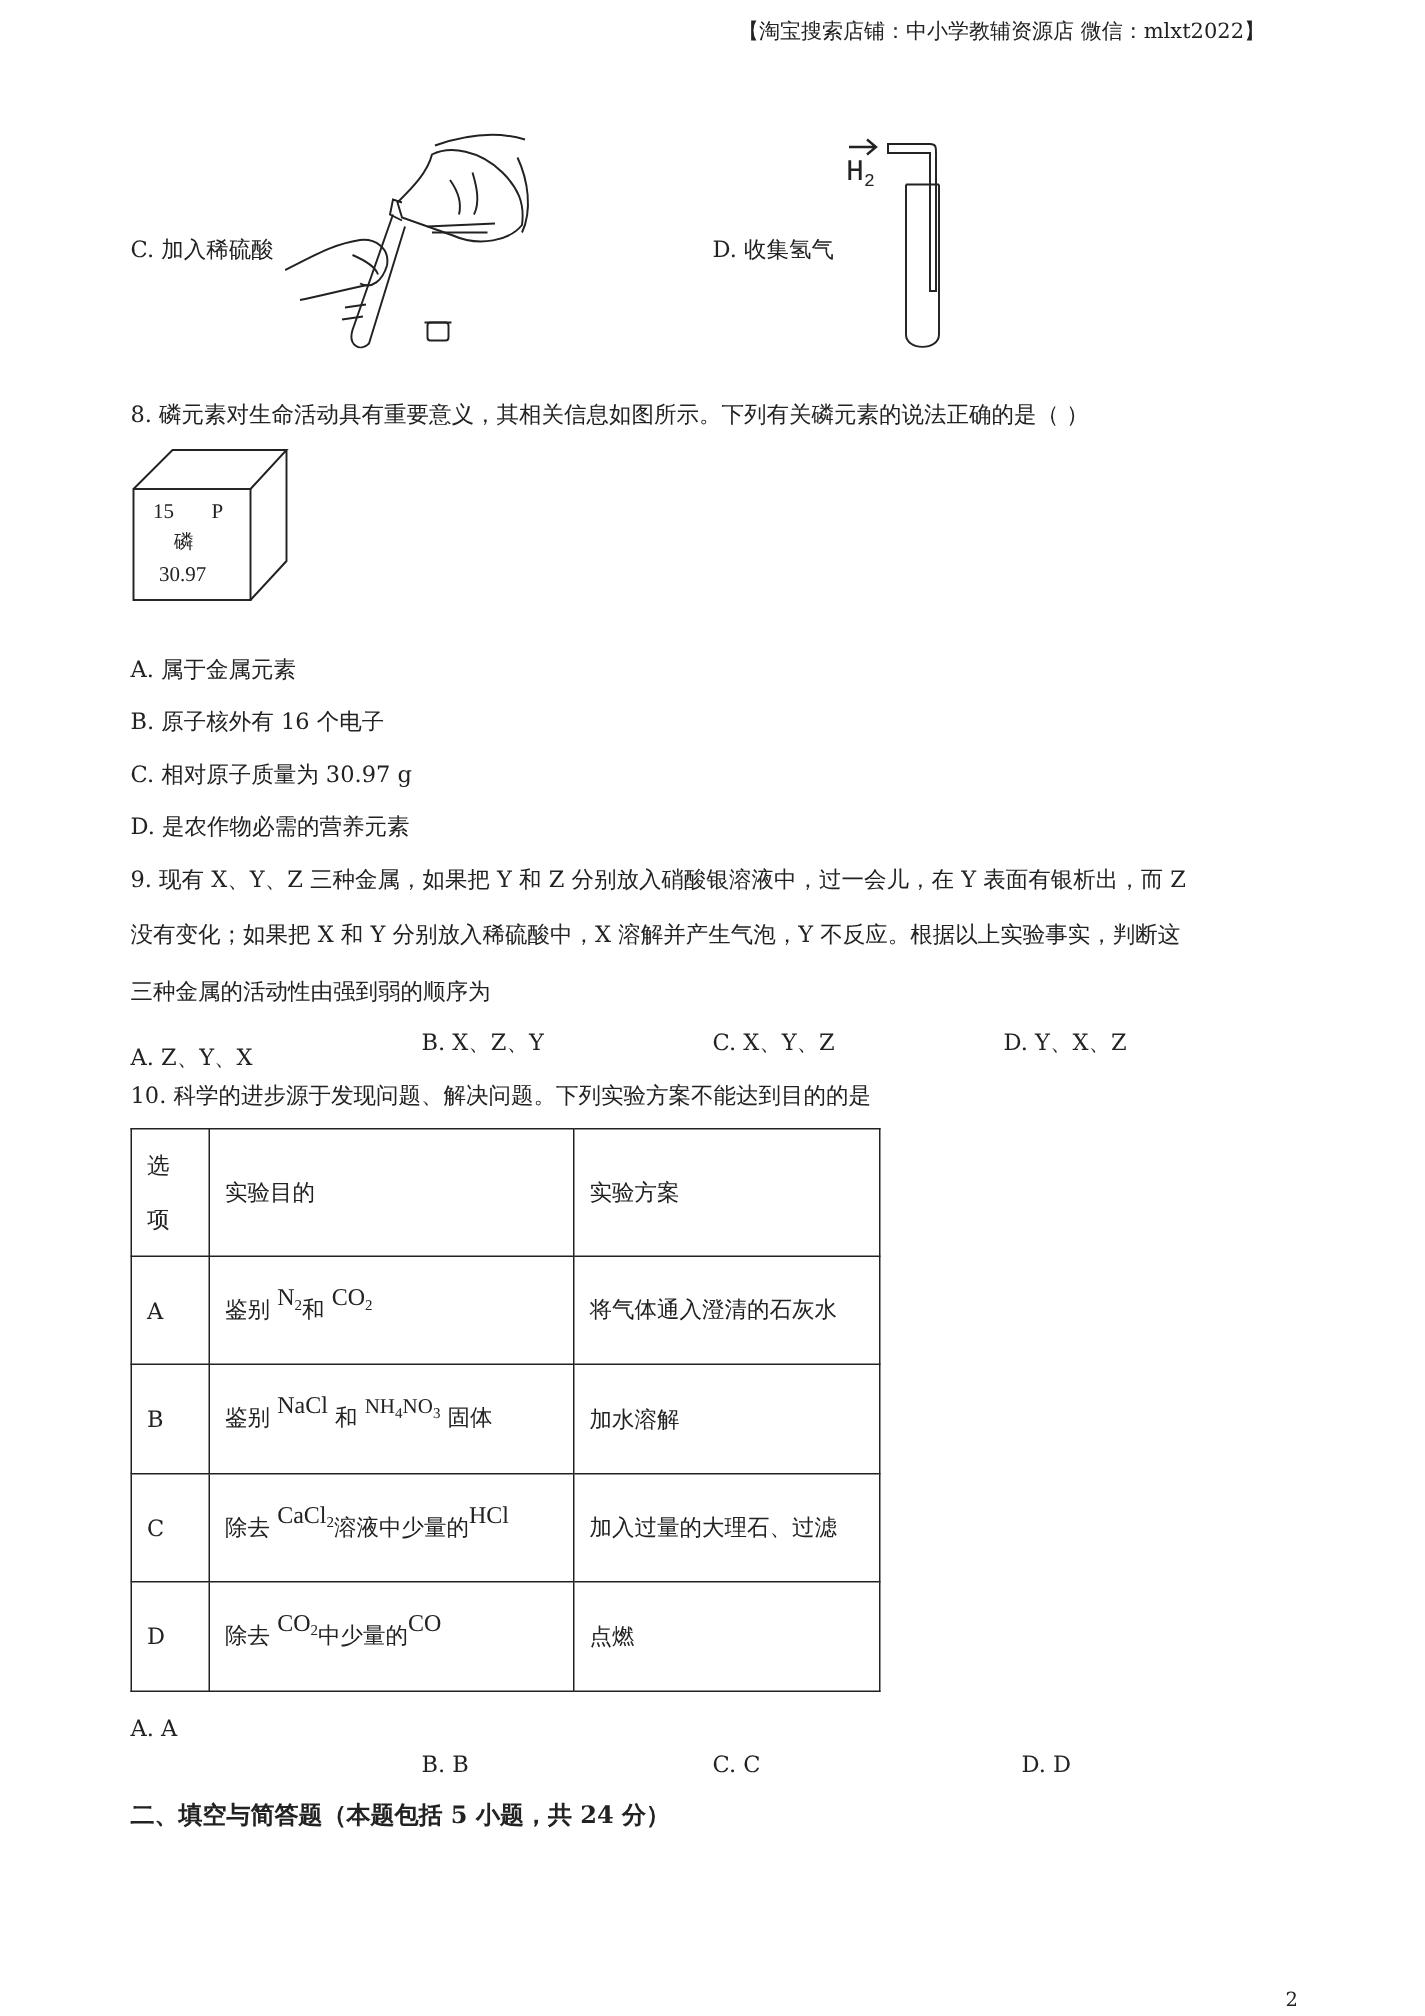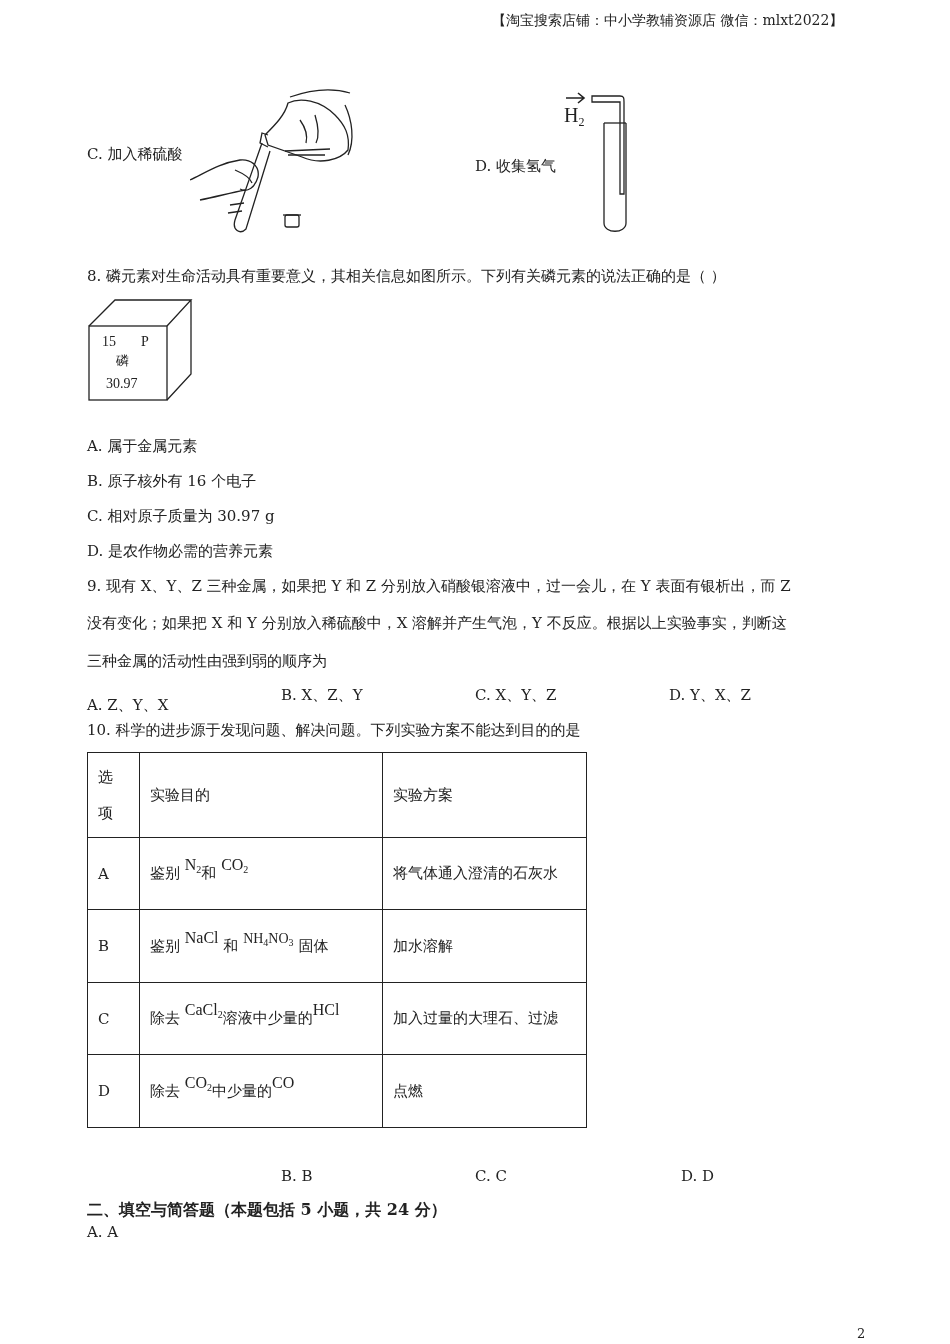--- a/index.html
+++ b/index.html
@@ -13,42 +13,42 @@
   table.exp { position:absolute; left:87px; top:752px; border-collapse:collapse; }
   table.exp td { border:1.5px solid #222; vertical-align:middle; font-size:15px; padding:0 0 0 10px; }
   .pagenum { left:857px; top:1326px; font-size:13px; }
   .h2 { font-weight:bold; font-size:16px; }
 </style>
 </head>
 <body>
 
 <div class="abs header">【淘宝搜索店铺：中小学教辅资源店  微信：mlxt2022】</div>
 
-<div class="abs txt" style="left:87px;top:144px;">C. 加入稀硫酸</div>
+<div class="abs txt" style="left:87px;top:156px;">C. 加入稀硫酸</div>
 <svg class="abs" style="left:190px;top:85px;" width="170" height="150">
   <g fill="none" stroke="#222" stroke-width="1.3">
     <path d="M100 12 C120 5 140 2 160 8"></path>
     <path d="M98 18 C110 12 130 15 145 30 C155 40 160 50 158 65 C150 75 130 80 112 72 L78 60 L75 50 C85 40 95 30 98 18Z"></path>
     <path d="M78 50 L72 48 L70 58 L78 62"></path>
     <path d="M110 35 C115 42 118 50 116 58"></path>
     <path d="M125 30 C128 40 130 50 126 58"></path>
     <path d="M95 66 L140 64 M98 70 L135 70"></path>
     <path d="M155 20 C162 35 165 55 158 70"></path>
     <path d="M72 58 L45 135 C42 145 50 150 56 144 L80 66"></path>
     <path d="M40 120 L54 118 M38 128 L52 126"></path>
     <path d="M0 95 C15 88 30 78 50 75 C60 74 70 80 68 92 C65 102 58 108 50 104"></path>
     <path d="M10 115 C25 112 40 108 55 105"></path>
     <path d="M45 85 C52 88 60 92 62 98"></path>
     <rect x="95" y="130" width="14" height="12" rx="2"></rect>
     <path d="M93 130 L111 130"></path>
   </g>
 </svg>
 
 <div class="abs txt" style="left:475px;top:156px;"><span>D. 收集氢气</span></div>
-<div class="abs" style="left:564px;top:104px;font-family:Liberation Serif, serif;font-size:20px;"><span>H</span><span style="font-size:12px;vertical-align:-4px;">2</span></div>
+<div class="abs" style="left:564px;top:104px;font-family:Liberation Mono, monospace;font-size:20px;"><span>H</span><span style="font-size:12px;vertical-align:-4px;">2</span></div>
 <svg class="abs" style="left:562px;top:88px;" width="80" height="150">
   <g fill="none" stroke="#222" stroke-width="1.3">
     <path d="M4 10 L22 10 M16 5 L22 10 L16 15" stroke-width="1.6"></path>
     <path d="M30 8 L58 8 C62 8 62 10 62 14 L62 106 L58 106 L58 14 L30 14 Z"></path>
     <path d="M42 35 L42 135 C42 146 64 146 64 135 L64 35"></path>
     <path d="M42 35 L64 35"></path>
   </g>
 </svg>
 
 <div class="abs txt" style="left:87px;top:266px;">8. 磷元素对生命活动具有重要意义，其相关信息如图所示。下列有关磷元素的说法正确的是（  ）</div>
@@ -117,20 +117,20 @@
     <td>D</td>
     <td>
       <span>除去</span>
       <span class="sup-formula"><span>CO</span><span class="sub">2</span></span><span>中少量的</span><span class="sup-formula">CO</span>
     </td>
     <td>点燃</td>
   </tr>
 </tbody>
   </table>
 
-<div class="abs txt" style="left:87px;top:1222px;">A. A</div>
+<div class="abs txt" style="left:87px;top:1142px;">A. A</div>
 <div class="abs txt" style="left:281px;top:1166px;">B. B</div>
 <div class="abs txt" style="left:475px;top:1166px;text-align:right;">C. C</div>
 <div class="abs txt" style="left:669px;top:1166px;margin-left:12px;">D. D</div>
 
 <div class="abs h2" style="left:87px;top:1200px;">二、填空与简答题（本题包括 5 小题，共 24 分）</div>
 
 <div class="abs pagenum">2</div>
 
 </body></html>

